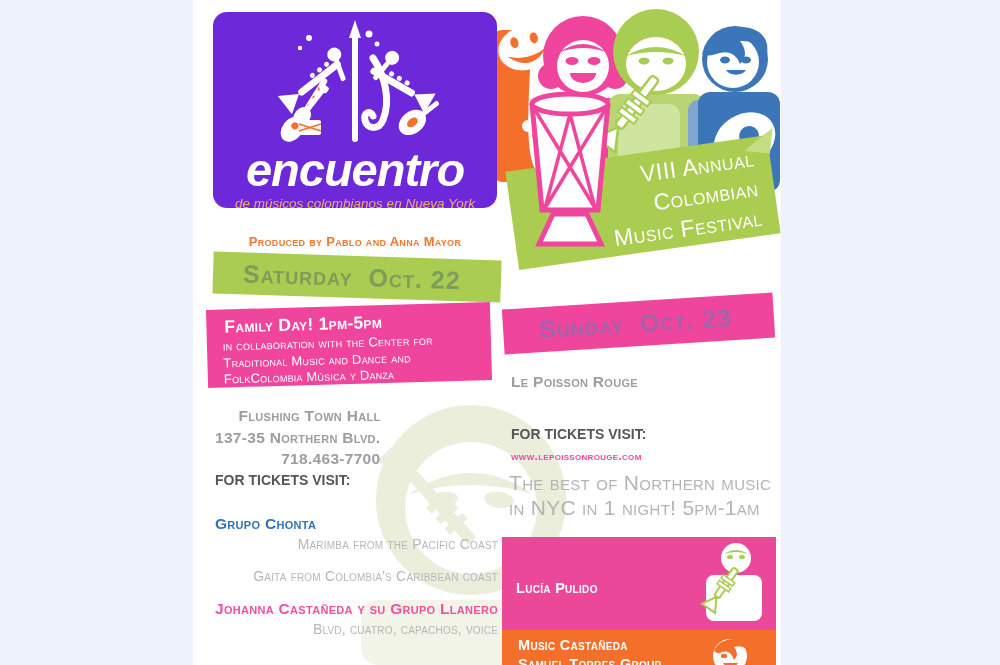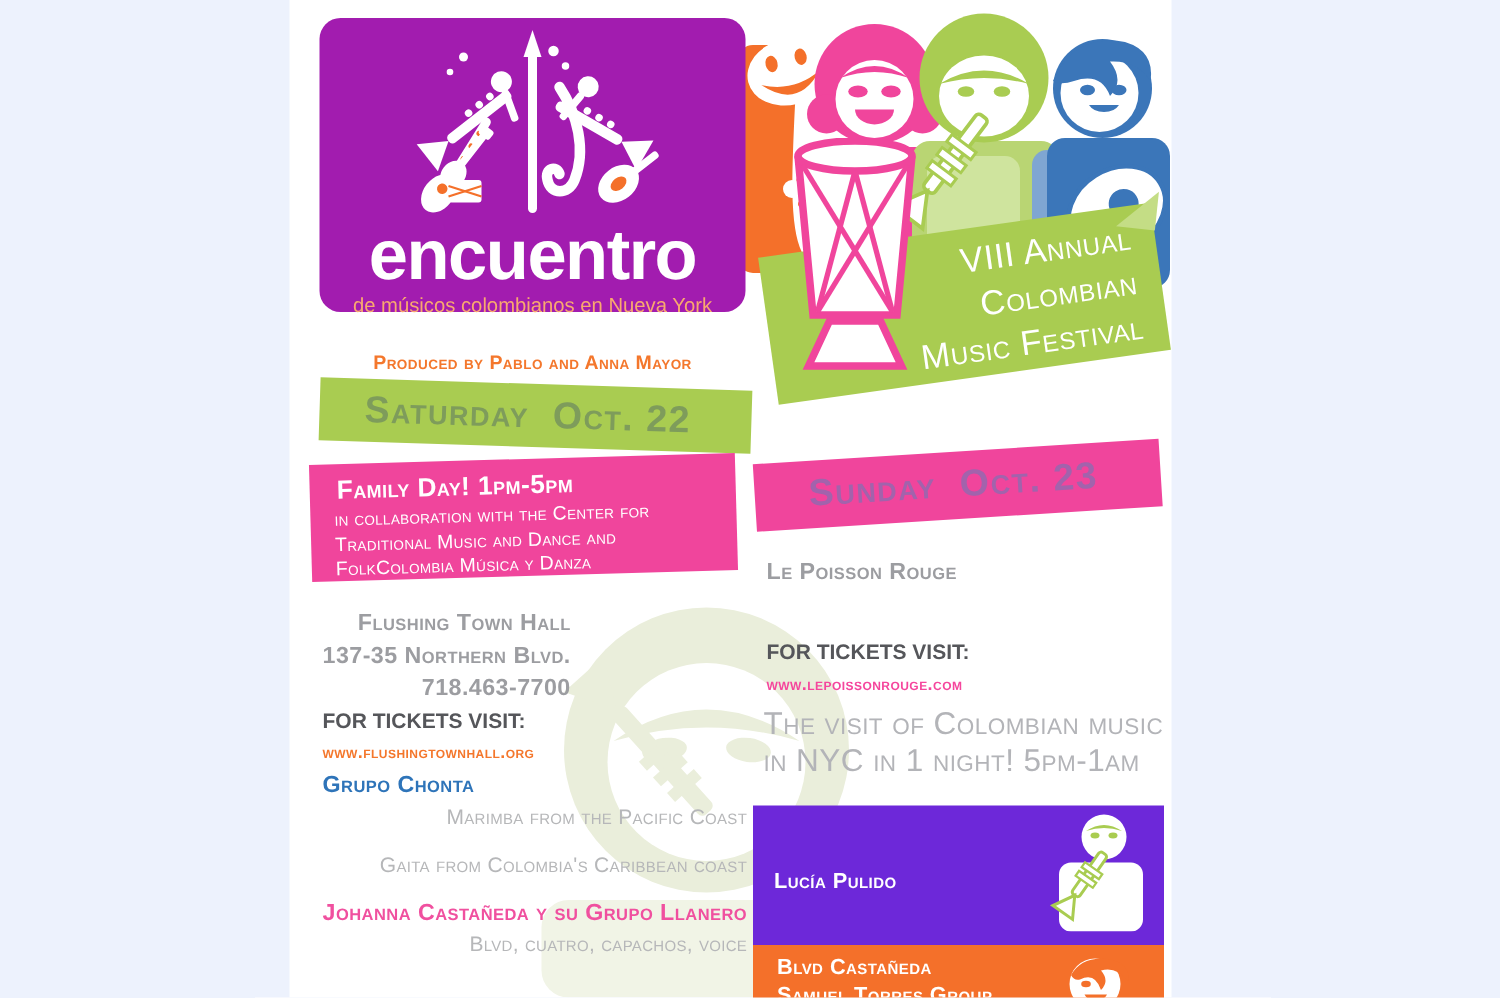--- a/index.html
+++ b/index.html
@@ -3,21 +3,21 @@
 <meta charset="utf-8">
 <style>
   html,body{margin:0;padding:0;}
   body{font-family:"Liberation Sans","DejaVu Sans",sans-serif;}
   .stage{position:relative;width:1000px;height:665px;background:#edf2fd;overflow:hidden;}
   .poster{position:absolute;left:193px;top:0;width:588px;height:665px;background:#ffffff;}
   .sc{font-variant:small-caps;}
   .pre{white-space:pre;}
 
   
-  .logo-box{position:absolute;left:20px;top:12px;width:284px;height:196px;background:#a21caf;border-radius:14px;z-index:2;}
+  .logo-box{position:absolute;left:20px;top:12px;width:284px;height:196px;background:#6d28d9;border-radius:14px;z-index:2;font-style:italic;}
   .bouquet{position:absolute;left:32px;top:6px;}
   .logo-title{position:absolute;left:0;top:130px;width:100%;text-align:center;color:#fff;font-size:47px;font-weight:bold;letter-spacing:-1px;}
   .logo-sub{position:absolute;left:0;top:184px;width:100%;text-align:center;color:#f9a96e;font-size:13.5px;}
   .produced{position:absolute;left:20px;top:234px;width:284px;text-align:center;color:#f4772c;font-weight:bold;font-size:13px;z-index:2;letter-spacing:.3px;}
 
   
   .figures{position:absolute;left:295px;top:4px;z-index:1;}
   .drum-overlay{position:absolute;left:332px;top:92px;z-index:3;}
 
   
@@ -43,21 +43,21 @@
   .act-desc{font-size:14px;color:#b6b7b9;line-height:20px;letter-spacing:.2px;text-align:right;}
   .c-blue{color:#2e74b9;} .c-olive{color:#7e9b3c;} .c-pink{color:#f0509f;text-align:right;}
   .watermark{position:absolute;left:128px;top:390px;z-index:0;}
 
   
   .sun-banner{position:absolute;left:310px;top:301px;width:271px;height:45px;background:#f0459c;transform:rotate(-3.6deg);z-index:2;}
   .sun-banner span{display:block;padding-left:36px;line-height:45px;color:#a263ac;font-size:25px;font-weight:bold;letter-spacing:1px;}
   .venue-right{position:absolute;left:318px;top:371px;z-index:2;}
   .tickets-right{position:absolute;left:318px;top:424px;z-index:2;}
   .tagline{position:absolute;left:316px;top:470px;z-index:2;color:#b3b4b8;font-size:21px;line-height:25px;letter-spacing:.3px;}
-  .green-box{position:absolute;left:309px;top:537px;width:274px;height:108px;background:#6d28d9;z-index:2;}
+  .green-box{position:absolute;left:309px;top:537px;width:274px;height:108px;background:#ec4899;z-index:2;}
   .green-box .lines{position:absolute;left:14px;top:5px;color:#fff;font-size:14.5px;font-weight:bold;line-height:18.5px;letter-spacing:.3px;white-space:pre;}
   .orange-box{position:absolute;left:309px;top:630px;width:274px;height:62px;background:#f4702a;z-index:2;}
   .orange-box .lines{position:absolute;left:16px;top:6px;color:#fff;font-size:14.5px;font-weight:bold;line-height:18.5px;letter-spacing:.3px;}
   .box-icon{position:absolute;right:8px;top:4px;}
 </style>
 </head>
 <body>
 
 <div class="stage">
   <div class="poster">
@@ -241,21 +241,20 @@
         <div>Traditional Music and Dance and</div>
         <div>FolkColombia Música y Danza</div>
       </div>
     </div>
 
     <div class="venue-left">
       <div class="venue-line sc">Flushing Town Hall</div>
       <div class="venue-line sc">137-35 Northern Blvd.</div>
       <div class="venue-line sc">718.463-7700</div>
       <div class="tickets-label" style="text-transform:uppercase">for tickets visit:</div>
-      <div class="tickets-url url-orange sc">www.flushingtownhall.org</div>
     </div>
 
     <div class="lineup-left">
       <div class="act">
         <div class="act-name c-blue sc">Grupo Chonta</div>
         <div class="act-desc sc">Marimba from the Pacific Coast</div>
       </div>
       <div class="act">
         <div class="act-desc sc">Gaita from Colombia's Caribbean coast</div>
       </div>
@@ -271,21 +270,21 @@
 
     <div class="venue-right">
       <div class="venue-line sc">Le Poisson Rouge</div>
     </div>
     <div class="tickets-right">
       <div class="tickets-label" style="text-transform:uppercase">for tickets visit:</div>
       <div class="tickets-url url-pink sc">www.lepoissonrouge.com</div>
     </div>
 
     <div class="tagline sc">
-      <div>The visit of Colombian music</div>
+      <div>The best of Northern music</div>
       <div>in NYC in 1 night! 5pm-1am</div>
     </div>
 
     <div class="green-box">
       <div class="lines sc">
         <div>Lucía Pulido</div>
         <div>Chia's Dance Party</div>
         
         
       </div>
@@ -299,21 +298,21 @@
           <rect x="40" y="25" width="34" height="6" rx="2" fill="#ffffff" stroke="#a9cc51" stroke-width="2"></rect>
           <polygon points="74,28 88,20 88,36" fill="#ffffff" stroke="#a9cc51" stroke-width="2"></polygon>
           <rect x="52" y="21" width="4" height="14" fill="#ffffff" stroke="#a9cc51" stroke-width="1.5"></rect>
           <rect x="59" y="21" width="4" height="14" fill="#ffffff" stroke="#a9cc51" stroke-width="1.5"></rect>
         </g>
       </svg>
     </div>
 
     <div class="orange-box">
       <div class="lines sc">
-        <div>Blvd Castañeda</div>
+        <div>Music Castañeda</div>
         <div>Samuel Torres Group</div>
       </div>
       <svg class="box-icon" width="78" height="58" viewBox="0 0 78 58">
         <circle cx="40" cy="22" r="17" fill="#ffffff"></circle>
         <path d="M24,16 Q32,2 52,6 Q64,10 62,20 Q54,10 44,13 Q50,20 44,26 Q40,14 30,19 Q26,20 24,16 Z" fill="#f4702a"></path>
         <ellipse cx="34" cy="22" rx="3.2" ry="2.2" fill="#f4702a"></ellipse>
         <path d="M33,29 a8,6 0 0 0 15,0 Z" fill="#f4702a"></path>
         <rect x="12" y="42" width="52" height="16" rx="7" fill="#ffffff"></rect>
         <g transform="rotate(-28 66 48)">
           <rect x="52" y="45" width="22" height="6" rx="2" fill="#ffffff" stroke="#f4702a" stroke-width="1.5"></rect>

